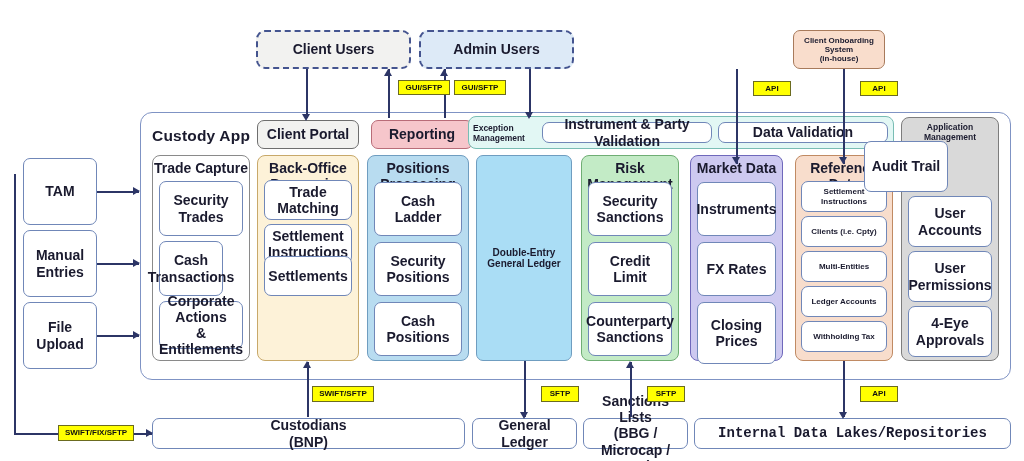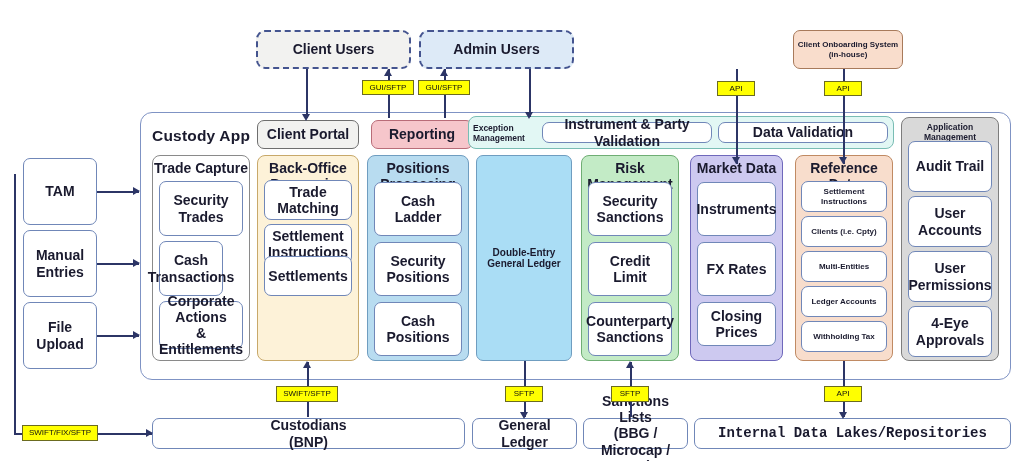--- a/index.html
+++ b/index.html
@@ -37,24 +37,25 @@
   .group > .ghead {
     position:absolute; left:0; right:0; top:4px;
     font-weight:bold; text-align:center;
   }
 
   .tag {
     position:absolute;
     background:#ffff00;
     border:1px solid #6b6b20;
     color:#101010;
-    font-weight:normal;
+    font-weight:bold;
     display:flex; align-items:center; justify-content:center;
     line-height:1;
     z-index:6;
+    margin-left:36px;
   }
 
   .vline, .hline { position:absolute; background:#2c3566; z-index:2; }
   .vline { width:1.6px; }
   .hline { height:1.6px; }
 
   .arrow { position:absolute; width:0; height:0; z-index:3; }
   .arrow.down { border-left:4.5px solid transparent; border-right:4.5px solid transparent; border-top:7px solid #2c3566; }
   .arrow.up   { border-left:4.5px solid transparent; border-right:4.5px solid transparent; border-bottom:7px solid #2c3566; }
   .arrow.right{ border-top:4.5px solid transparent; border-bottom:4.5px solid transparent; border-left:7px solid #2c3566; }
@@ -80,21 +81,21 @@
 
   <div class="box dashed f9" style="left:256px; top:30px; width:155px; height:39px; background:#f2f2f0;">
     <span>Client Users</span>
   </div>
 
   <div class="box dashed f9" style="left:419px; top:30px; width:155px; height:39px; background:#ddeaf7;">
     <span>Admin Users</span>
   </div>
 
 
-  <div class="box f8" style="left:793px; top:30px; width:110px; height:39px; background:#f9ddcc; flex-direction:column; border-color:#a87a5b;">
+  <div class="box f8" style="left:793px; top:30px; width:92px; height:39px; background:#f9ddcc; flex-direction:column; border-color:#a87a5b;">
     <span>Client Onboarding System</span>
     <span>(in-house)</span>
   </div>
 
   <div class="vline" style="left:306px; top:69px; height:49px;"></div>
   <div class="arrow down" style="left:301.5px; top:114px;"></div>
 
   <div class="vline" style="left:388px; top:69px; height:49px;"></div>
   <div class="arrow up" style="left:383.5px; top:69px;"></div>
 
@@ -226,21 +227,21 @@
 
   <div class="group" style="left:690px; top:155px; width:93px; height:206px; background:#cdc9f0; border-color:#6f68bb;">
     <div class="ghead f9">Market Data</div>
   </div>
   <div class="box f9" style="left:697px; top:182px; width:79px; height:54px;">
     <span>Instruments</span>
   </div>
   <div class="box f9" style="left:697px; top:242px; width:79px; height:54px;">
     <span>FX Rates</span>
   </div>
-  <div class="box f9" style="left:697px; top:302px; width:79px; height:44px;">
+  <div class="box f9" style="left:697px; top:302px; width:79px; height:62px;">
     <span>Closing Prices</span>
   </div>
 
   <div class="group" style="left:795px; top:155px; width:98px; height:206px; background:#f8ddcc; border-color:#c08a63;">
     <div class="ghead f9">Reference Data</div>
   </div>
   <div class="box f8" style="left:801px; top:181px; width:86px; height:31px;">
     <span>Settlement Instructions</span>
   </div>
   <div class="box f8" style="left:801px; top:216px; width:86px; height:31px;">
@@ -252,21 +253,21 @@
   <div class="box f8" style="left:801px; top:286px; width:86px; height:31px;">
     <span>Ledger Accounts</span>
   </div>
   <div class="box f8" style="left:801px; top:321px; width:86px; height:31px;">
     <span>Withholding Tax</span>
   </div>
 
   <div class="group" style="left:901px; top:117px; width:98px; height:244px; background:#d9d9d9; border-color:#7d7d7d;">
     <div class="ghead f85">Application Management</div>
   </div>
-  <div class="box f9" style="left:908px; top:141px; width:84px; height:51px;">
+  <div class="box f9" style="left:864px; top:141px; width:84px; height:51px;">
     <span>Audit Trail</span>
   </div>
   <div class="box f9" style="left:908px; top:196px; width:84px; height:51px;">
     <span>User Accounts</span>
   </div>
   <div class="box f9" style="left:908px; top:251px; width:84px; height:51px;">
     <span>User Permissions</span>
   </div>
   <div class="box f9" style="left:908px; top:306px; width:84px; height:51px;">
     <span>4-Eye Approvals</span>

